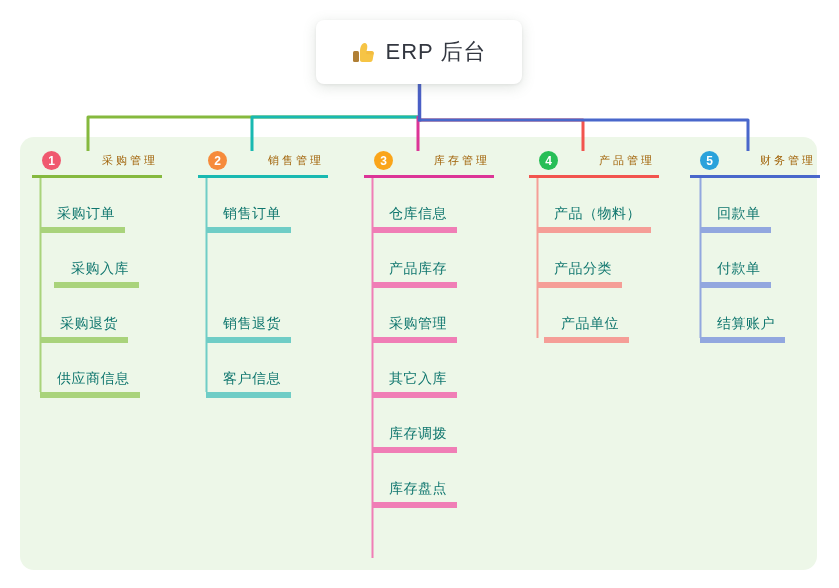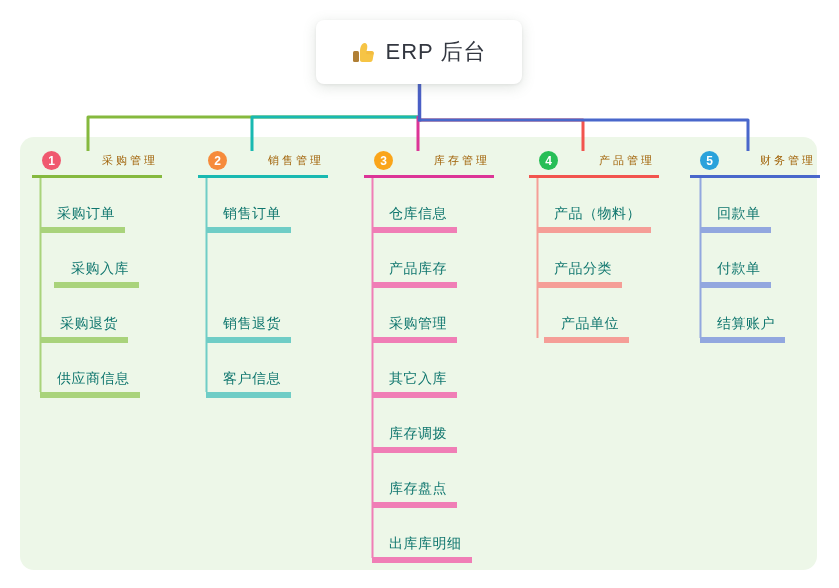--- a/index.html
+++ b/index.html
@@ -139,21 +139,20 @@
   <div class="child" style="left: 206px; top: 205px; border-bottom-color: rgb(111, 205, 198);">销售订单</div>
   <div class="child" style="left: 206px; top: 315px; border-bottom-color: rgb(111, 205, 198);">销售退货</div>
   <div class="child" style="left: 206px; top: 370px; border-bottom-color: rgb(111, 205, 198);">客户信息</div>
 
   <div class="child" style="left: 372px; top: 205px; border-bottom-color: rgb(240, 126, 182);">仓库信息</div>
   <div class="child" style="left: 372px; top: 260px; border-bottom-color: rgb(240, 126, 182);">产品库存</div>
   <div class="child" style="left: 372px; top: 315px; border-bottom-color: rgb(240, 126, 182);">采购管理</div>
   <div class="child" style="left: 372px; top: 370px; border-bottom-color: rgb(240, 126, 182);">其它入库</div>
   <div class="child" style="left: 372px; top: 425px; border-bottom-color: rgb(240, 126, 182);">库存调拨</div>
   <div class="child" style="left: 372px; top: 480px; border-bottom-color: rgb(240, 126, 182);">库存盘点</div>
-  <div class="child" style="left: 372px; top: 535px; border-bottom-color: rgb(240, 126, 182);">出库库明细</div>
 
   <div class="child" style="left: 537px; top: 205px; border-bottom-color: rgb(245, 158, 151);">产品（物料）</div>
   <div class="child" style="left: 537px; top: 260px; border-bottom-color: rgb(245, 158, 151);">产品分类</div>
   <div class="child" style="left: 537px; top: 315px; border-bottom-color: rgb(245, 158, 151); margin-left: 7px;">产品单位</div>
 
   <div class="child" style="left: 700px; top: 205px; border-bottom-color: rgb(146, 167, 223);">回款单</div>
   <div class="child" style="left: 700px; top: 260px; border-bottom-color: rgb(146, 167, 223);">付款单</div>
   <div class="child" style="left: 700px; top: 315px; border-bottom-color: rgb(146, 167, 223);">结算账户</div>
 
 </div>

